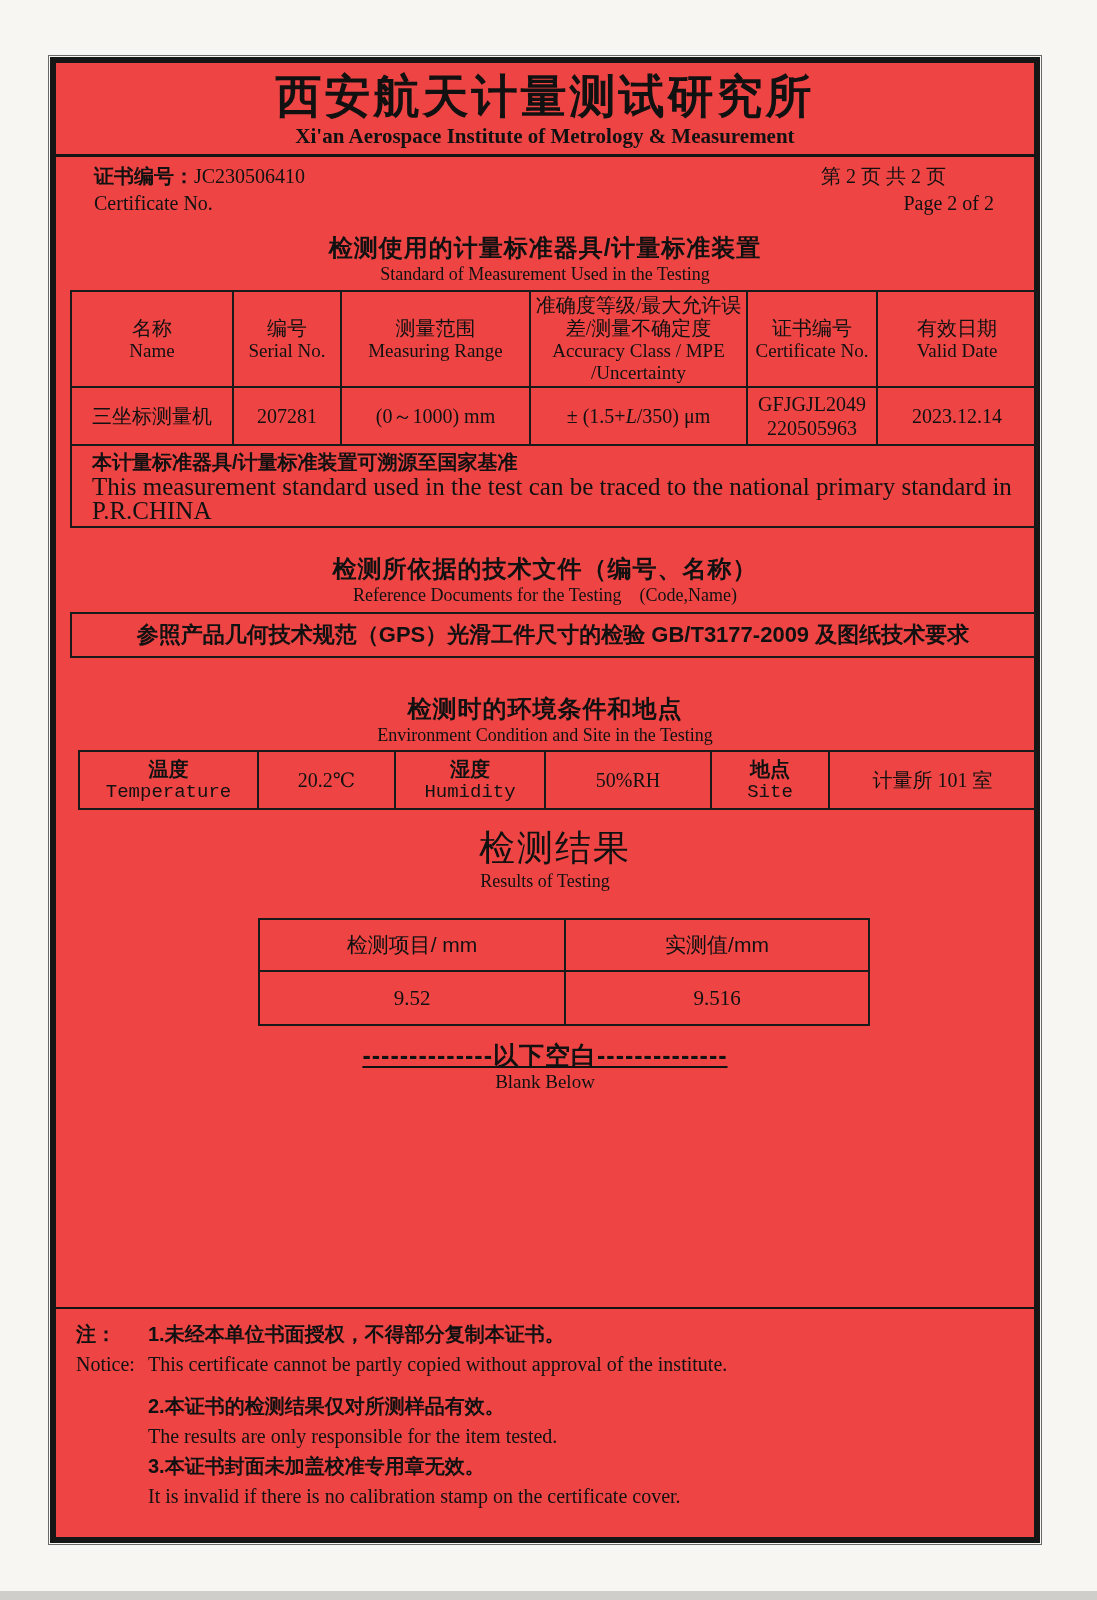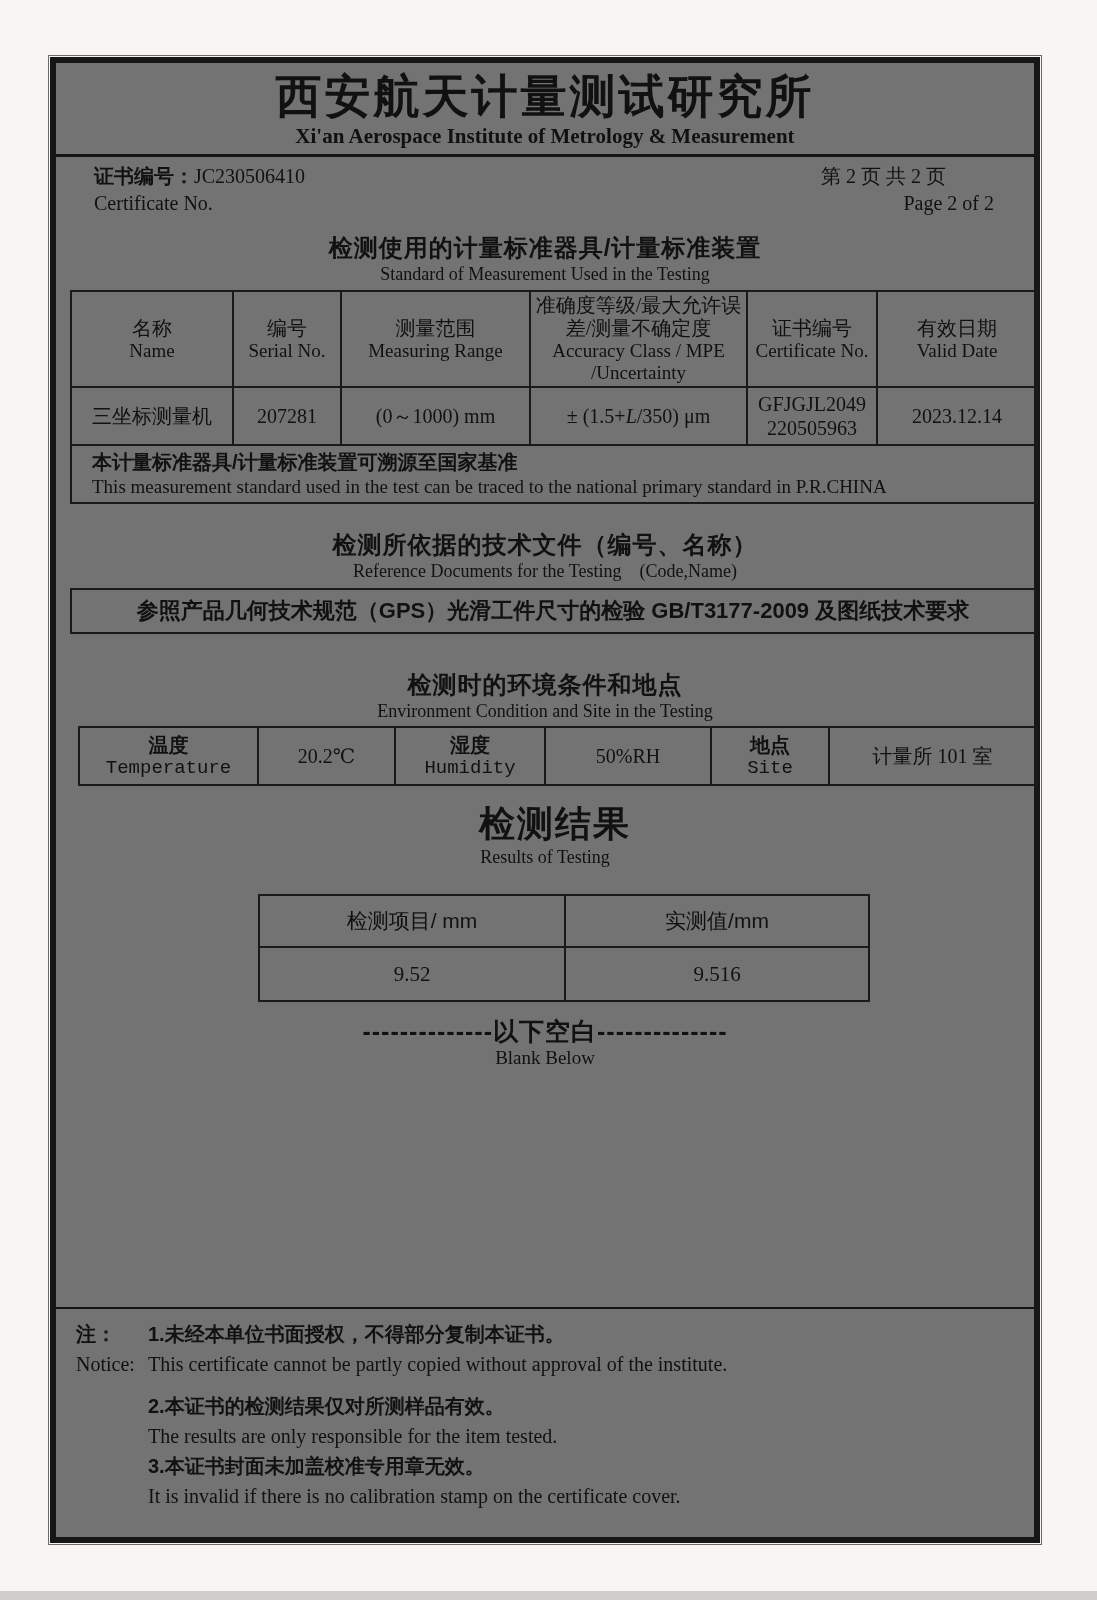--- a/index.html
+++ b/index.html
@@ -11,21 +11,21 @@
     position:relative;
     overflow:hidden;
   }
   .scan-edge-bottom{
     position:absolute;left:0;bottom:0;width:100%;height:9px;
     background:#cfcecb;
   }
   .page-frame{
     position:absolute;left:50px;top:57px;
     width:990px;height:1486px;
-    background:#737373;
+    background:#ef4444;
     border:6px solid #161616;
     outline:1px solid #6a6a6a;
     outline-offset:1px;
     box-sizing:border-box;
     display:flex;flex-direction:column;
   }
   .cn{font-family:"Liberation Sans","DejaVu Sans",sans-serif;}
   .title-cn{
     text-align:center;font-weight:900;font-size:46px;line-height:50px;
     letter-spacing:3px;margin-top:8px;
@@ -48,40 +48,41 @@
   table{border-collapse:collapse;}
   td,th{border:2px solid #1a1a1a;padding:2px 4px;font-weight:normal;}
   .std-table{width:966px;margin:5px 0 0 14px;table-layout:fixed;}
   .std-table .h-cn{font-size:20px;line-height:23px;}
   .std-table .h-en{font-size:19px;line-height:22px;}
   .std-table th{text-align:center;vertical-align:middle;height:84px;}
   .std-table td{text-align:center;font-size:20px;height:52px;vertical-align:middle;}
   .two-line{line-height:24px;}
   .trace-cell{text-align:left !important;padding:3px 20px !important;height:auto !important;}
   .trace-cn{font-weight:bold;font-size:20px;line-height:26px;}
-  .trace-en{font-size:19px;line-height:24px;}
+  .trace-en{font-size:25px;line-height:24px;}
   .ref-box{
     margin:6px 0 0 14px;width:966px;box-sizing:border-box;
     border:2px solid #1a1a1a;
     text-align:center;font-weight:bold;font-size:22px;line-height:28px;
     padding:7px 4px;
   }
   .env-table{width:957px;margin:4px 0 0 22px;table-layout:fixed;}
   .env-table td{text-align:center;vertical-align:middle;font-size:20px;height:52px;}
   .env-lbl-cn{font-weight:bold;font-size:20px;line-height:24px;}
   .env-lbl-en{font-size:19px;line-height:23px;font-family:Liberation Mono, monospace;}
   .results-title{
-    text-align:center;font-weight:bold;font-size:36px;line-height:44px;letter-spacing:2px;padding-left:20px;
+    text-align:center;font-weight:normal;font-size:36px;line-height:44px;letter-spacing:2px;padding-left:20px;
   }
   .results-table{width:610px;margin:26px 0 0 202px;table-layout:fixed;border-radius:7px;}
   .results-table th{font-size:21px;height:46px;text-align:center;}
   .results-table td{font-size:21px;height:48px;text-align:center;}
   .blank-line{
     text-align:center;font-weight:bold;font-size:25px;line-height:30px;margin-top:14px;
     letter-spacing:1px;
+    text-decoration:underline;
   }
   .blank-sub{text-align:center;font-size:19px;line-height:23px;}
   .spacer{flex:1;}
   .notice-rule{border-top:2px solid #141414;}
   .notice{
     display:grid;grid-template-columns:72px 1fr;
     padding:10px 20px 26px 20px;
     font-size:20px;line-height:30px;column-gap:0;
   }
   .notice .lab-cn,.notice .n-cn{font-weight:bold;}

